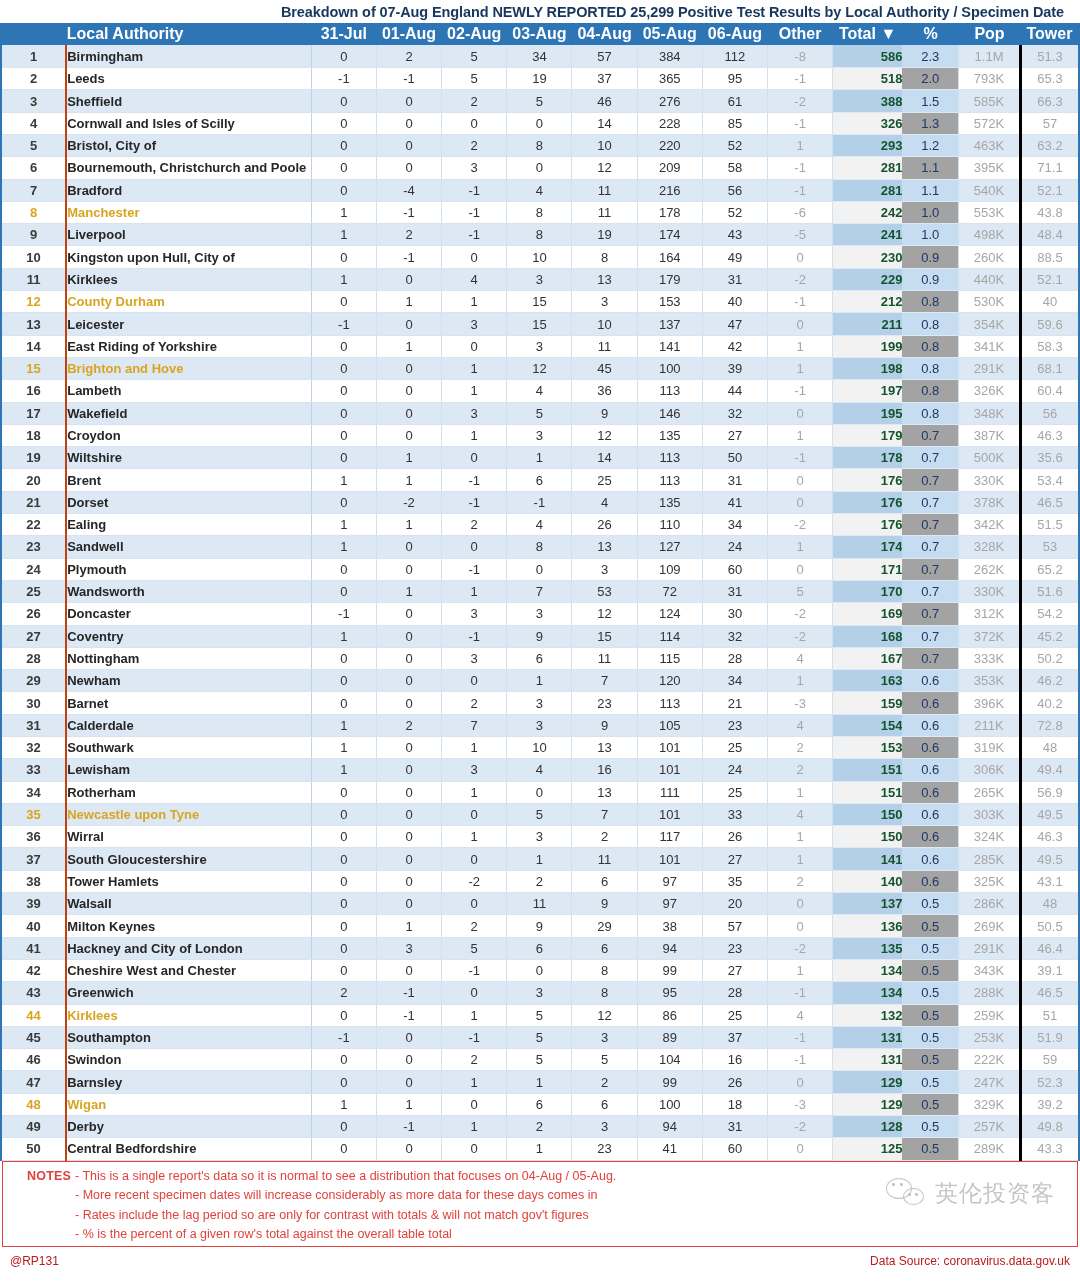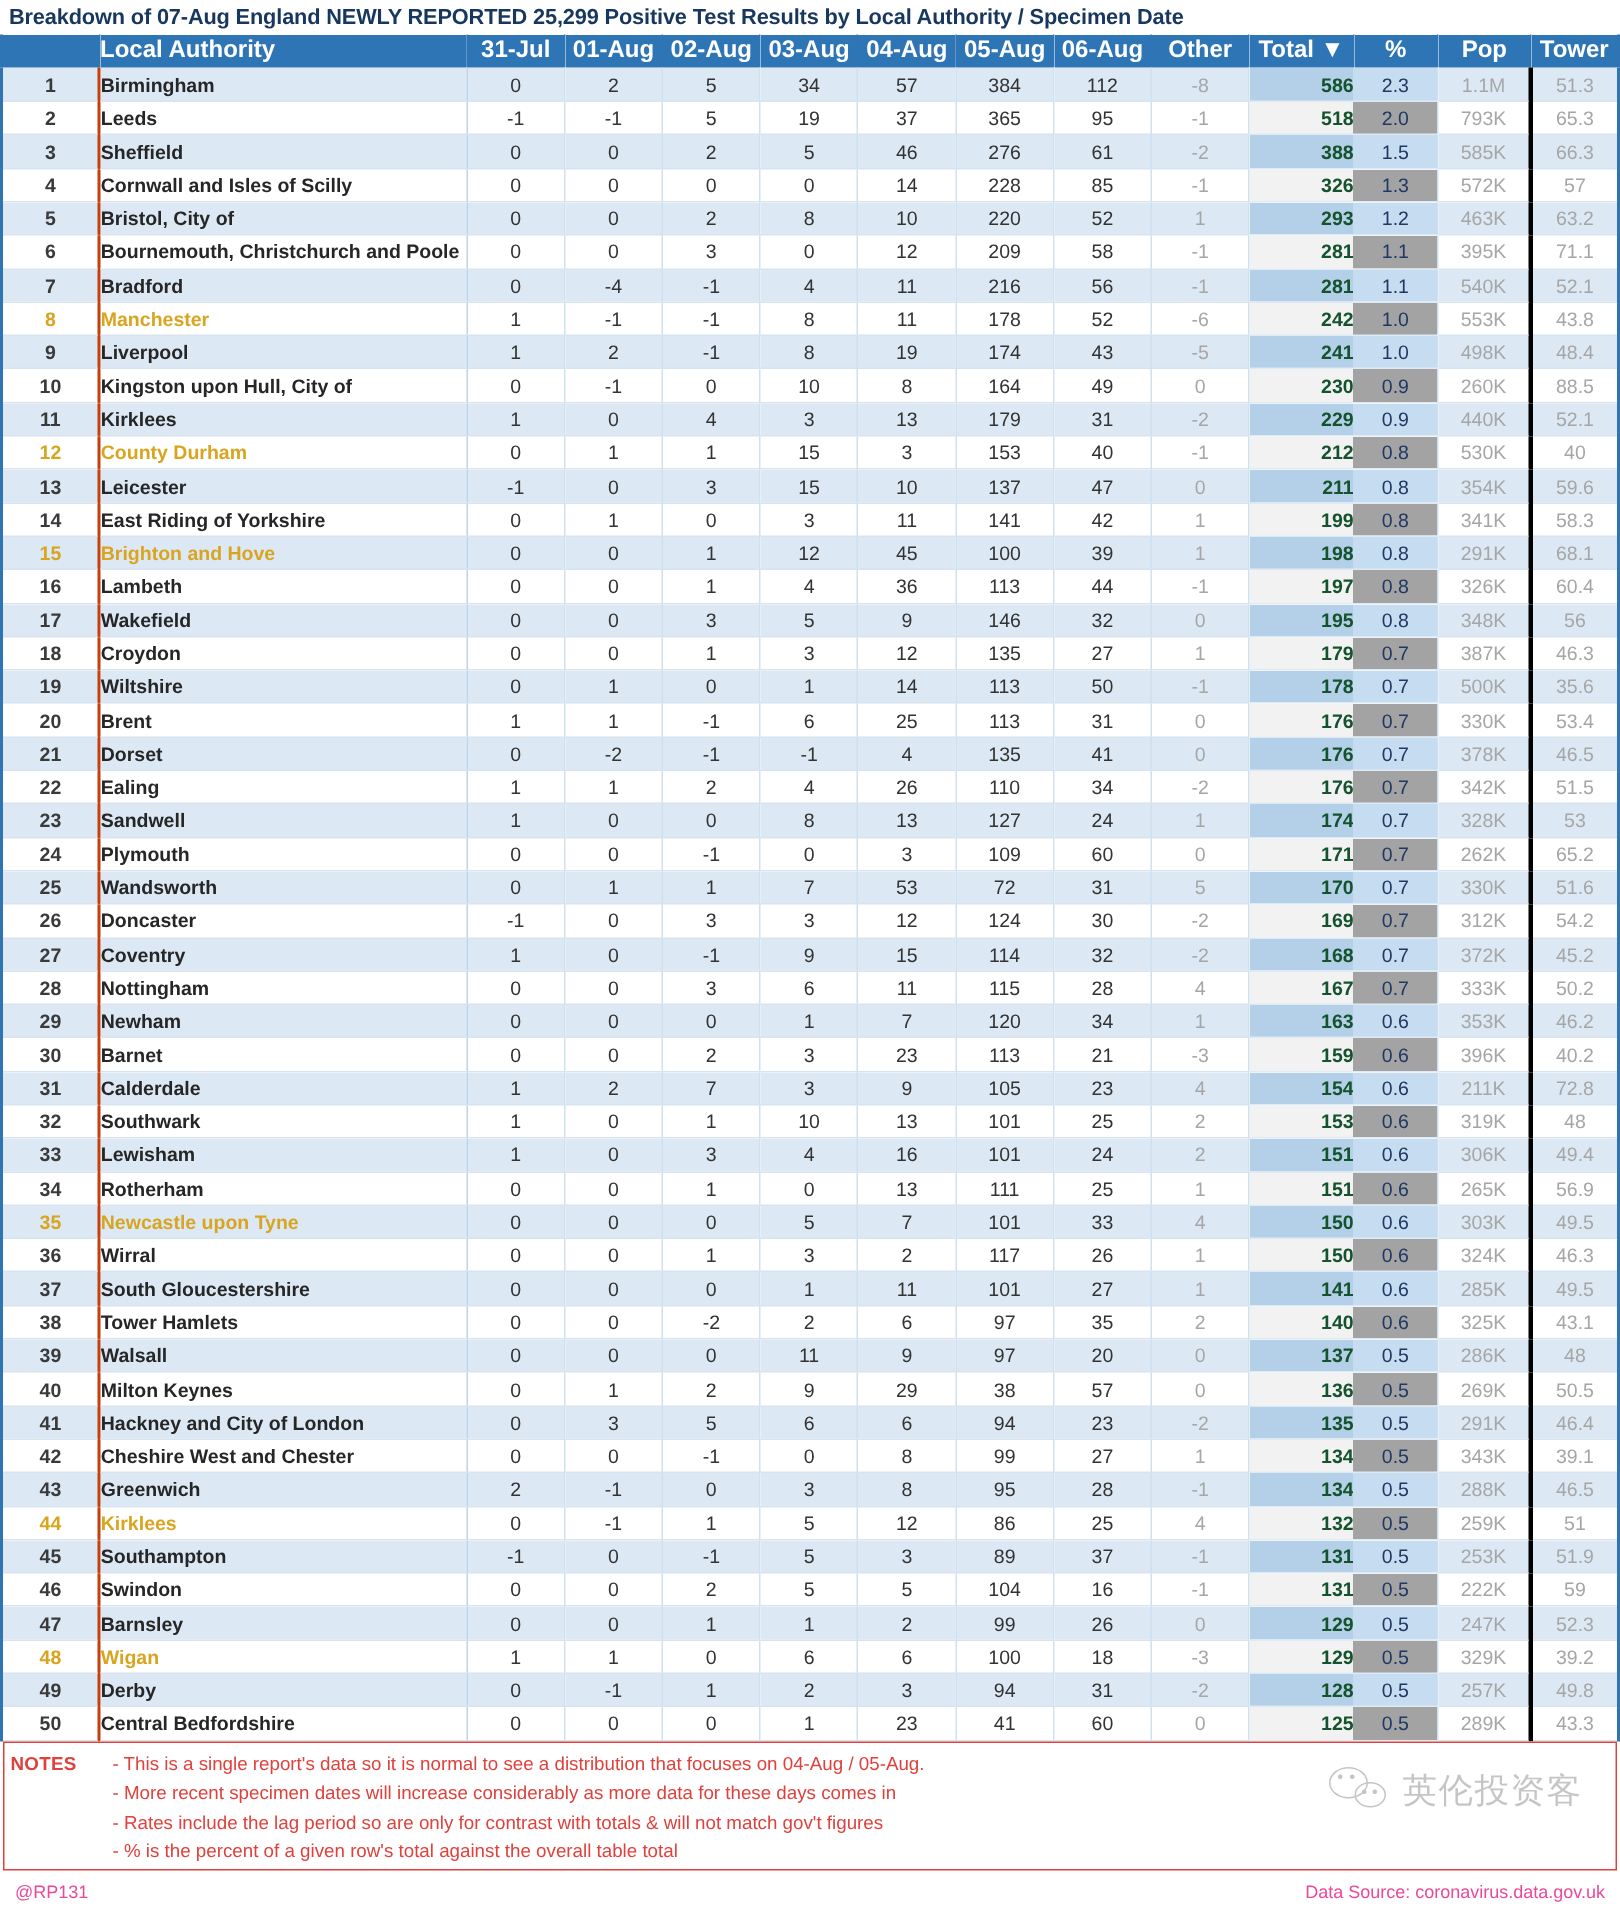--- a/index.html
+++ b/index.html
@@ -8,21 +8,21 @@
     background:#ffffff;
     font-family:"Liberation Sans", sans-serif;
     -webkit-font-smoothing:antialiased;
     overflow:hidden;
   }
   .page{position:relative;width:1080px;height:1283px;box-sizing:border-box;}
 
   
   .title{
     font-size:14.5px;font-weight:bold;color:#17375e;
-    padding:4px 6px 3px 6px;letter-spacing:-0.1px;white-space:nowrap;
+    padding:4px 16px 3px 6px;letter-spacing:-0.1px;white-space:nowrap;text-align:right;
   }
 
   
   table.grid{
     border-collapse:collapse;
     table-layout:fixed;
     width:1080px;
     font-size:13px;
   }
   table.grid td,table.grid th{
@@ -111,21 +111,21 @@
   .notes{
     position:relative;
     margin:0 2px 0 2px;
     border:1px solid #e0413c;
     box-sizing:border-box;
     height:86px;
     padding:5px 0 0 0;
     background:#ffffff;
   }
   .notes-label{
-    position:absolute;left:4px;top:7px;
+    position:absolute;left:24px;top:7px;
     color:#e0413c;font-weight:bold;font-size:12.5px;letter-spacing:0.2px;
   }
   .note-line{
     color:#e0413c;font-size:12.5px;
     padding-left:72px;line-height:19.5px;white-space:nowrap;
   }
 
   
   .watermark{
     position:absolute;right:22px;top:16px;
@@ -145,21 +145,21 @@
   }
   .wm-text{
     font-family:"DejaVu Sans", sans-serif;
     font-size:23px;color:#9c9c9c;letter-spacing:1px;white-space:nowrap;
   }
 
   
   .footer{
     display:flex;justify-content:space-between;align-items:center;
     padding:7px 10px 0 10px;
-    font-size:12px;color:#ec4899;
+    font-size:12px;color:#b91c1c;
   }
 </style>
 </head>
 <body>
 
 <div class="page">
 
   <div class="title">Breakdown of 07-Aug England NEWLY REPORTED 25,299 Positive Test Results by Local Authority / Specimen Date</div>
 
   <table class="grid">

